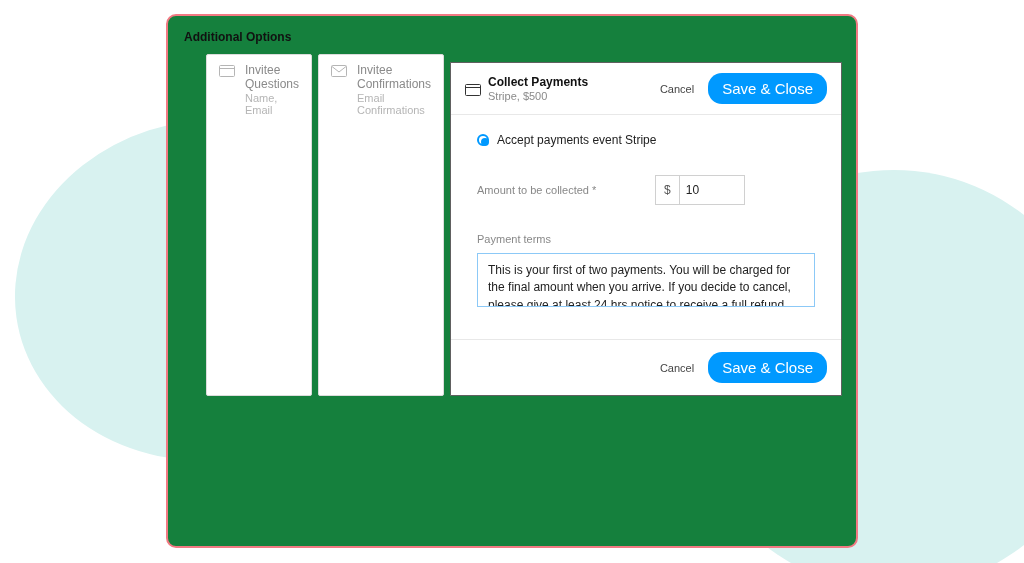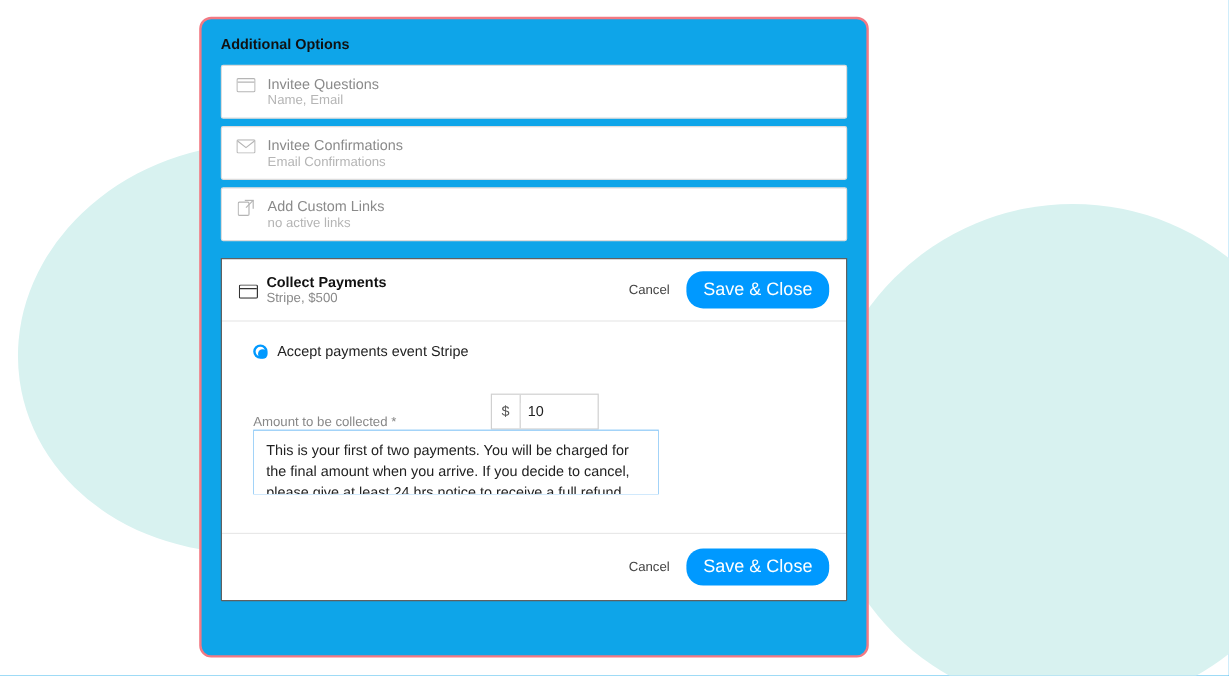--- a/index.html
+++ b/index.html
@@ -24,31 +24,31 @@
       position: absolute;
       width: 420px; height: 420px;
       background: #d8f2f0;
       border-radius: 50%;
       top: 170px; right: -80px;
       z-index: 0;
     }
     .frame {
       position: absolute;
       top: 14px; left: 166px;
-      width: 558px; height: 534px;
+      width: 692px; height: 534px;
       border: 2px solid #f27983;
       border-radius: 10px;
-      background: #0ea5e9;
+      background: #15803d;
       z-index: 1;
       padding: 14px 16px 0 16px;
     }
     .section-title {
       font-size: 12px; font-weight: 700; color: #111; margin-bottom: 10px;
     }
-    .options { display: flex; flex-direction: column; gap: 6px; }
+    .options { display: flex; flex-direction: row; gap: 6px; margin-left: 22px; }
     .option-card {
       border: 1px solid #dcdcdc; border-radius: 2px;
       padding: 8px 12px 8px 12px;
       display: flex; align-items: flex-start; gap: 10px;
       background: #fff;
     }
     .option-icon {
       width: 16px; height: 12px; margin-top: 2px;
       display: flex; align-items: center; justify-content: center;
       color: #b5b5b5;
@@ -83,21 +83,21 @@
       width: 12px; height: 12px; border-radius: 50%;
       border: 2px solid #c6c6c6; display: inline-block; cursor: pointer;
       position: relative;
     }
     .radio.selected { border-color: #0099ff; }
     .radio.selected::after {
       content: ""; position: absolute; top: 2px; left: 2px;
       width: 8px; height: 8px; background: #0099ff; border-radius: 50%;
     }
     .radio-label { font-size: 12px; color: #222; cursor: pointer; }
-    .field-row { display: flex; align-items: flex-end; margin-top: 18px; gap: 68px; }
+    .field-row { display: flex; align-items: center; margin-top: 18px; gap: 48px; }
     .field-label { font-size: 11px; color: #888; width: 130px; }
     .amount-box {
       border: 1px solid #d0d0d0; display: flex; align-items: center;
       height: 30px; width: 90px; background: #fff;
     }
     .currency {
       font-size: 12px; color: #555; padding: 0 8px;
       border-right: 1px solid #d0d0d0; height: 100%;
       display: flex; align-items: center;
     }
@@ -146,33 +146,20 @@
             <rect x="0.5" y="0.5" width="15" height="11" rx="1" stroke="#b5b5b5"></rect>
             <path d="M1 1.5 L8 7 L15 1.5" stroke="#b5b5b5" fill="none"></path>
           </svg>
       </span>
       <div class="option-text">
         <span class="option-title">Invitee Confirmations</span>
         <span class="option-sub">Email Confirmations</span>
       </div>
     </div>
 
-    <div class="option-card">
-      <span class="option-icon">
-        <svg width="14" height="14" viewBox="0 0 14 14" fill="none">
-            <rect x="0.5" y="2.5" width="9" height="11" rx="1" stroke="#b5b5b5"></rect>
-            <path d="M6 1 H13 V8" stroke="#b5b5b5" fill="none"></path>
-            <path d="M13 1 L7 7" stroke="#b5b5b5"></path>
-          </svg>
-      </span>
-      <div class="option-text">
-        <span class="option-title">Add Custom Links</span>
-        <span class="option-sub">no active links</span>
-      </div>
-    </div>
 
     <div class="expanded">
       <div class="expanded-header">
         <span class="option-icon" style="color:#333">
           <svg width="16" height="12" viewBox="0 0 16 12" fill="none">
               <rect x="0.5" y="0.5" width="15" height="11" rx="1" stroke="#333"></rect>
               <line x1="1" y1="3.5" x2="15" y2="3.5" stroke="#333"></line>
             </svg>
         </span>
         <div class="option-text">
@@ -192,20 +179,21 @@
         </div>
 
         <div class="field-row">
           <span class="field-label">Amount to be collected *</span>
           <div class="amount-box">
             <span class="currency">$</span>
             <input class="amount-input" value="10" style="">
           </div>
         </div>
 
+        <div class="terms-label">Payment terms</div>
         <textarea class="terms-box" style="">This is your first of two payments. You will be charged for the final amount when you arrive. If you decide to cancel, please give at least 24 hrs notice to receive a full refund.</textarea>
       </div>
 
       <div class="expanded-footer">
         <button class="cancel-link">Cancel</button>
         <button class="save-btn">Save &amp; Close</button>
       </div>
     </div>
 
   </div>

